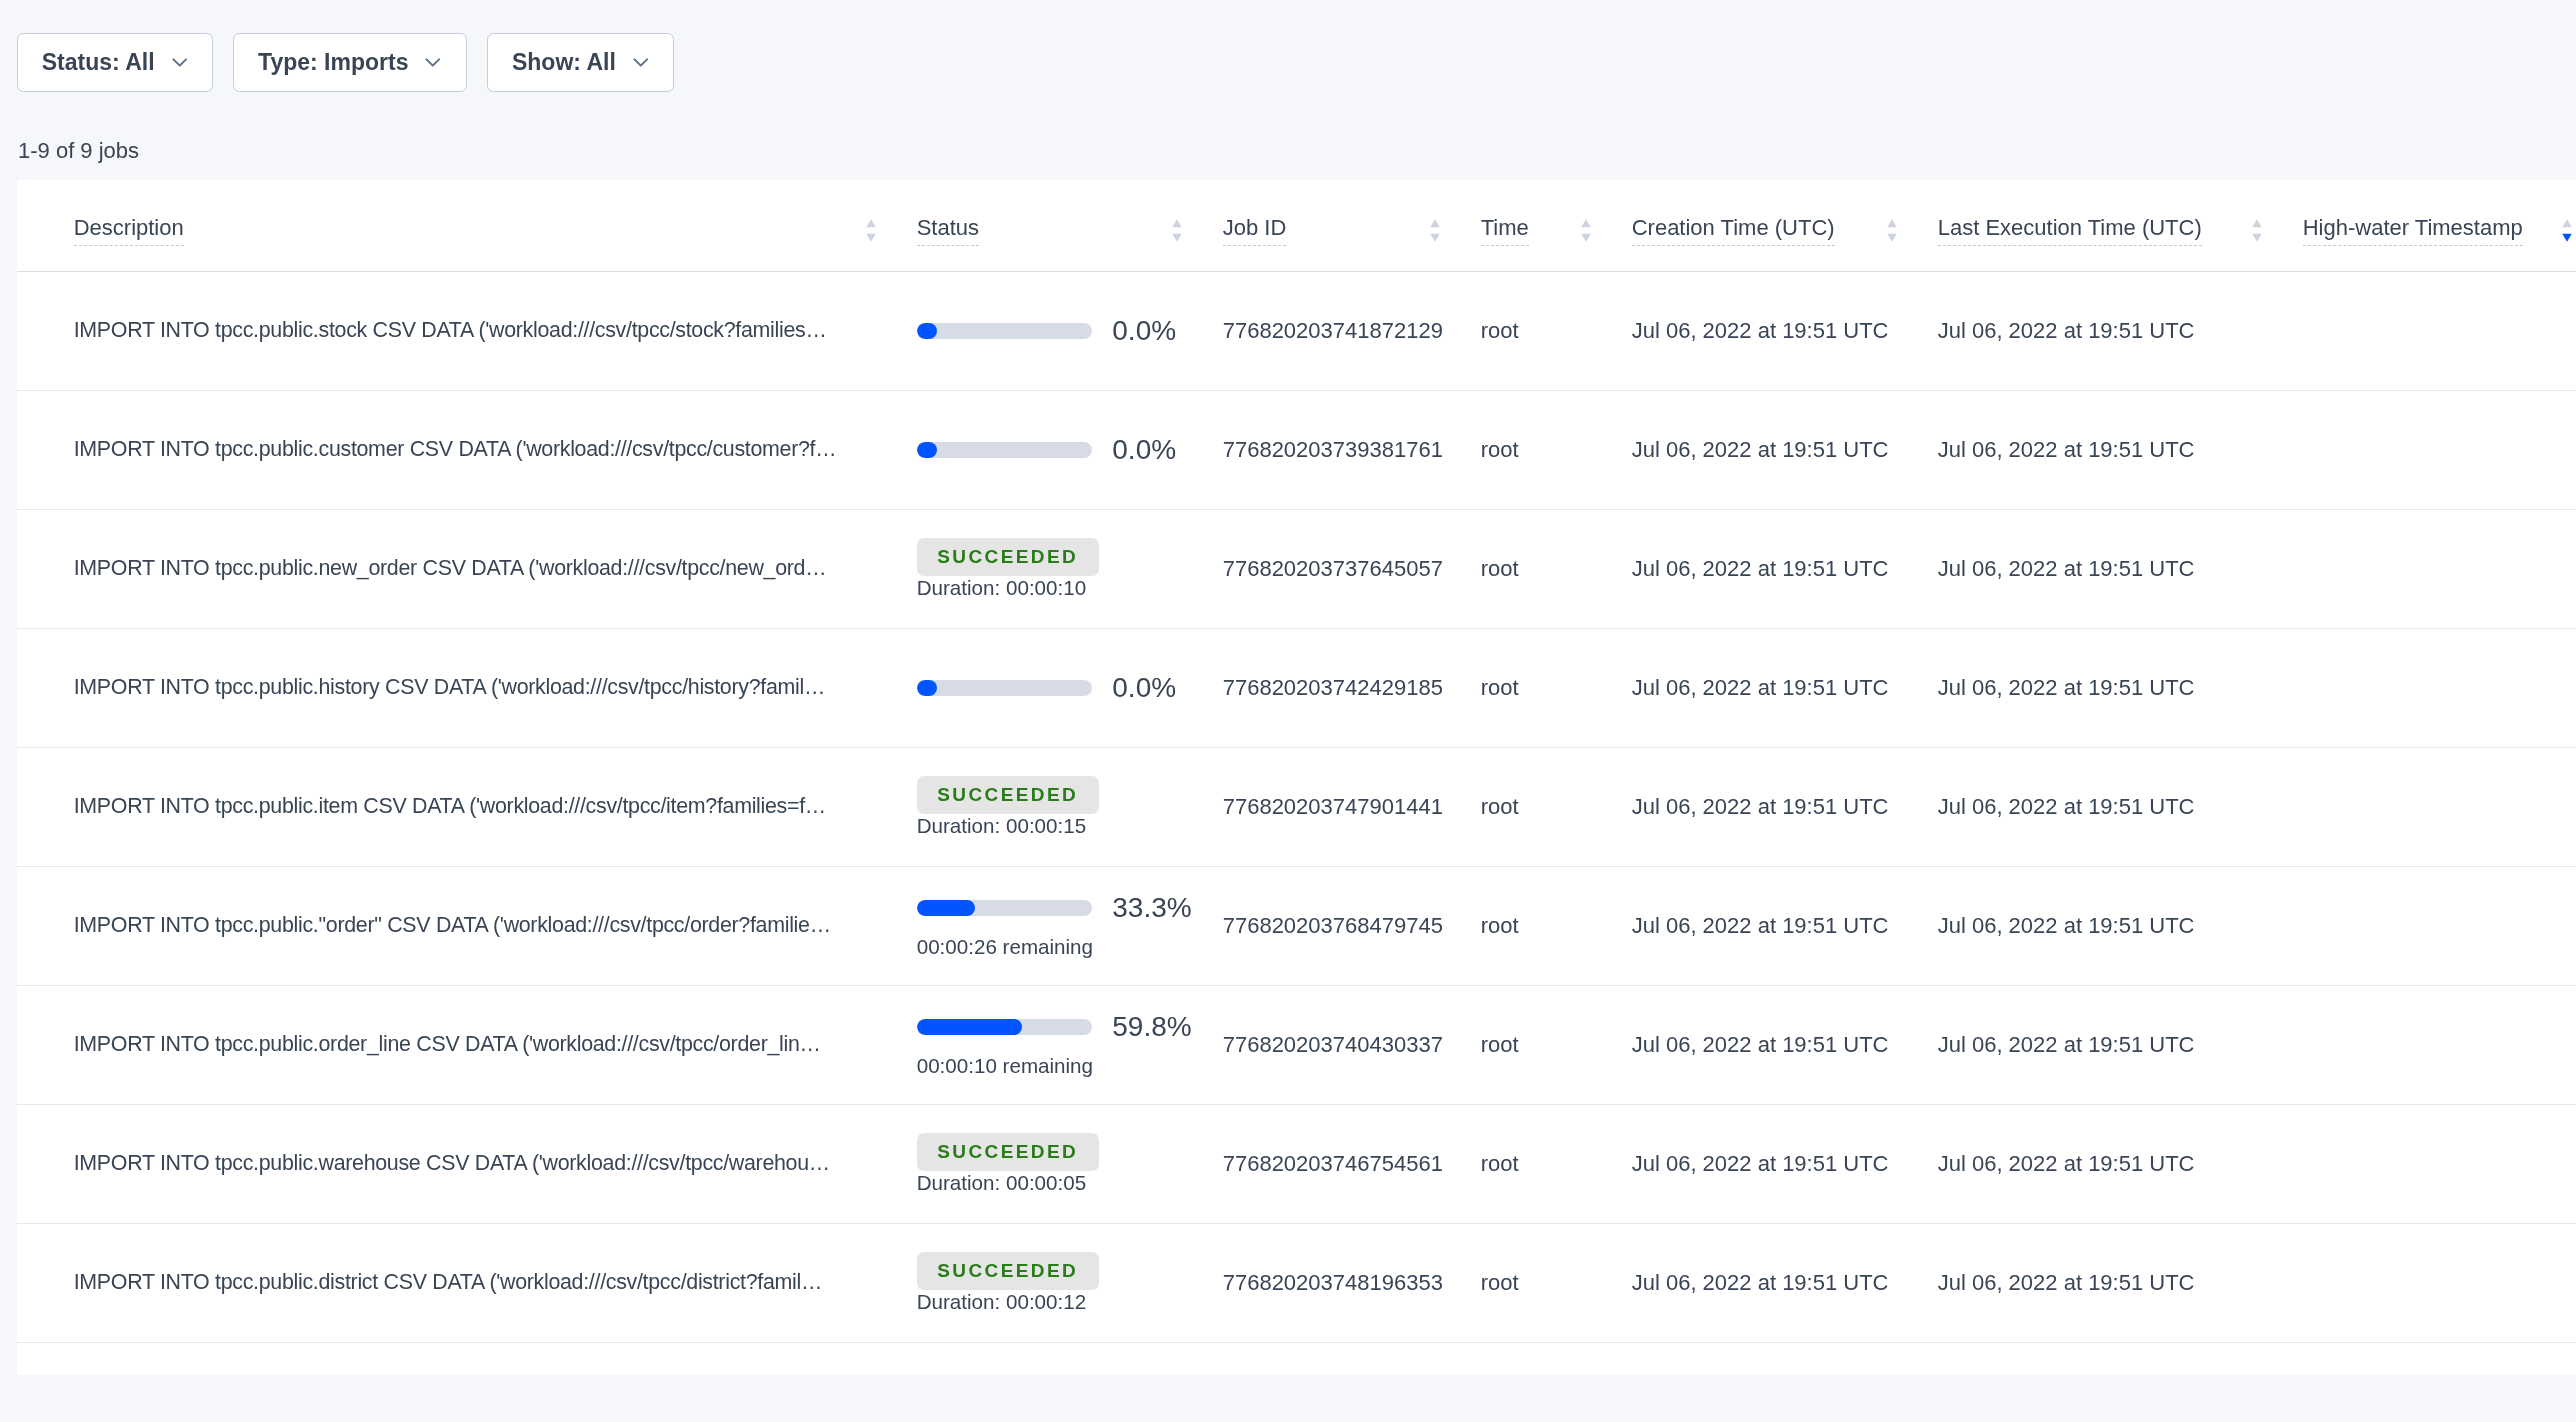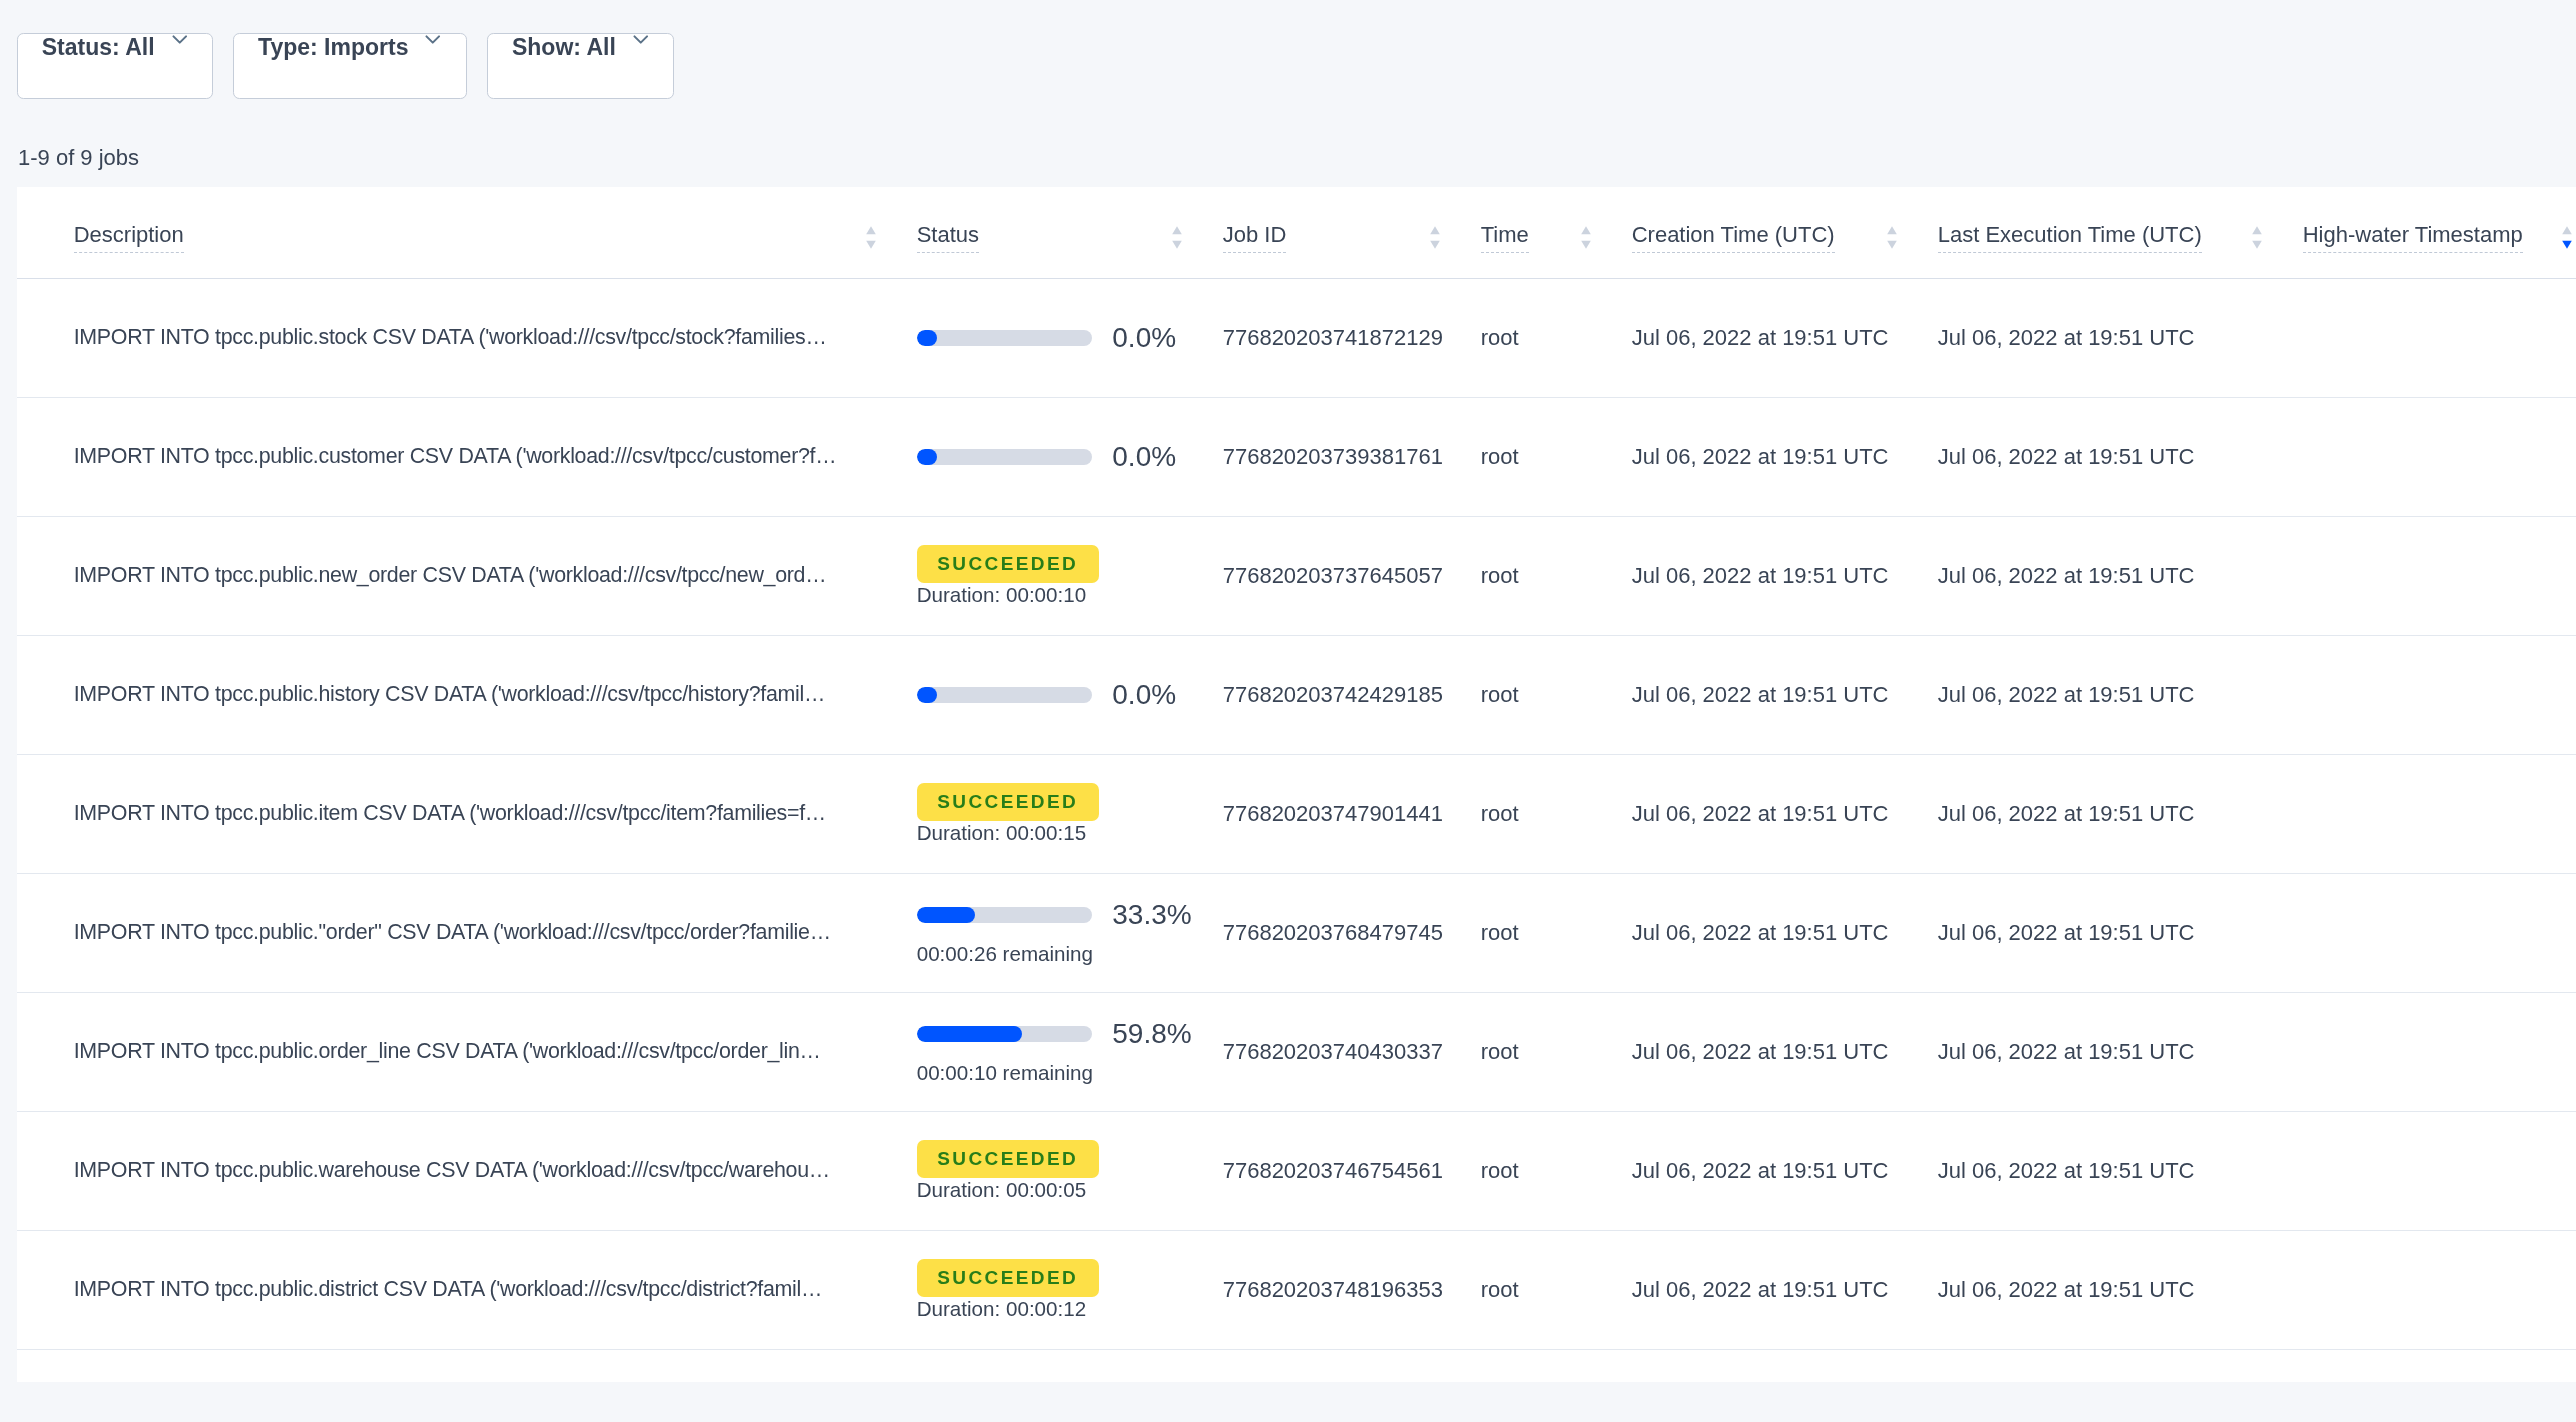--- a/index.html
+++ b/index.html
@@ -10,22 +10,22 @@
     color:#394455;
     -webkit-font-smoothing:antialiased;
   }
   .page{position:relative;width:2576px;height:1423px;}
   h1.title{
     margin:6.4px 0 0 18px;
     font-size:33px;line-height:40px;font-weight:600;color:#394455;
   }
   .filters{margin:33px 0 0 16.7px;display:flex;gap:20px;}
   .filter-btn{
-    display:flex;align-items:flex-start;gap:16px;
-    height:66px;padding:0 24px;
+    display:flex;align-items:center;gap:16px;
+    height:59px;padding:0 24px;
     background:#ffffff;border:1.6px solid #c5cdd9;border-radius:6.4px;
     font-family:"Liberation Sans",sans-serif;
     font-size:23px;font-weight:600;color:#394455;
     cursor:pointer;
   }
   .chev{flex:0 0 auto;}
   .summary{margin:47px 0 0 18px;font-size:22px;line-height:24px;color:#394455;}
   .card{
     margin:16.7px 0 0 16.7px;width:2578px;background:#ffffff;padding-bottom:32px;
   }
@@ -59,21 +59,21 @@
   .bar{
     width:175px;height:16px;background:#d6dbe5;border-radius:8px;
     position:relative;overflow:hidden;flex:0 0 auto;
   }
   .fill{height:16px;background:#0055ff;border-radius:8px;}
   .pct{margin-left:20.6px;font-size:28px;color:#394455;}
   .remaining{margin-top:11px;font-size:20.6px;color:#394455;}
   .badge-stack{display:flex;flex-direction:column;align-items:flex-start;}
   .badge{
     display:inline-block;height:38px;line-height:38px;padding:0 20.6px;
-    background:#fde047;color:#287d19;border-radius:7px;
+    background:#e5e5e5;color:#287d19;border-radius:7px;
     font-size:19px;font-weight:700;letter-spacing:2.4px;
   }
   .duration{margin-top:0;font-size:20.6px;color:#394455;}
 </style>
 </head>
 <body>
 
 <div class="page">
 
 

